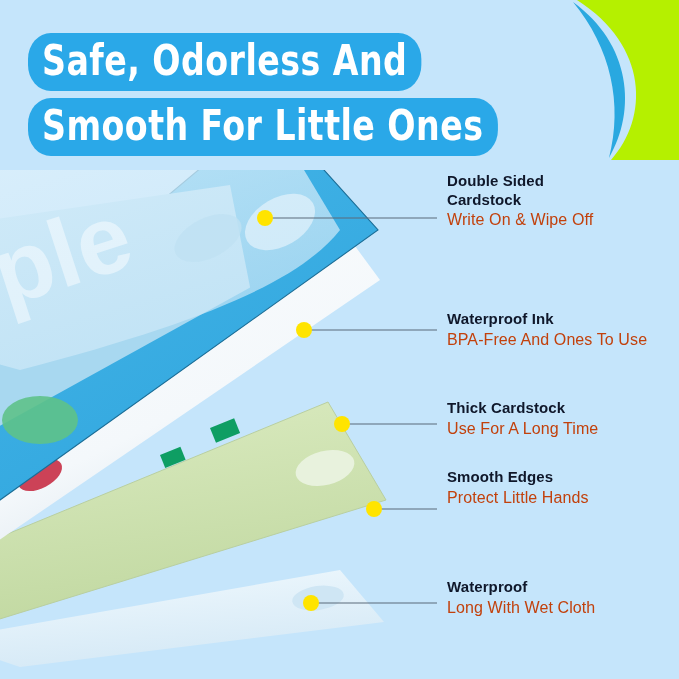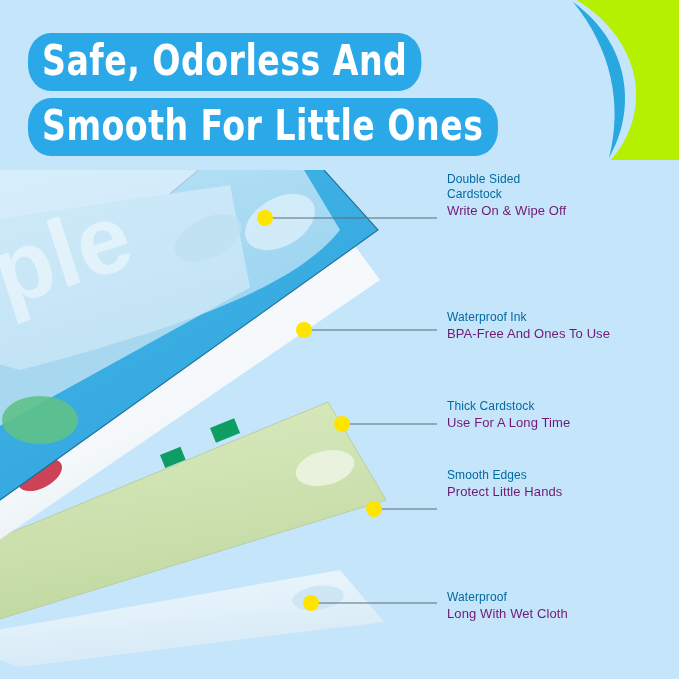--- a/index.html
+++ b/index.html
@@ -55,30 +55,30 @@
   }
   #head-line-2 { margin-top:7px; }
 
   
   .callout {
     position:absolute;
     left:447px;
     width:232px;
   }
   .callout-title {
-    color:#0369a1;
-    font-weight:normal;
-    font-size:12px;
+    color:#0f172a;
+    font-weight:bold;
+    font-size:15px;
     line-height:1.24;
     letter-spacing:0.1px;
   }
   .callout-sub {
-    color:#701a75;
+    color:#c2410c;
     font-weight:normal;
-    font-size:13px;
+    font-size:16px;
     line-height:1.3;
     margin-top:1px;
     letter-spacing:0.1px;
   }
 
   
   #connectors {
     position:absolute; left:0; top:0;
     width:679px; height:679px;
     pointer-events:none;
@@ -203,18 +203,18 @@
   <div class="callout" style="top:399px;">
     <div class="callout-title">Thick Cardstock</div>
     <div class="callout-sub">Use For A Long Time</div>
   </div>
 
   <div class="callout" style="top:468px;">
     <div class="callout-title">Smooth Edges</div>
     <div class="callout-sub">Protect Little Hands</div>
   </div>
 
-  <div class="callout" style="top:578px;margin-top:12px;">
+  <div class="callout" style="top:578px;">
     <div class="callout-title">Waterproof</div>
     <div class="callout-sub">Long With Wet Cloth</div>
   </div>
 
 </div>
 
 </body></html>

